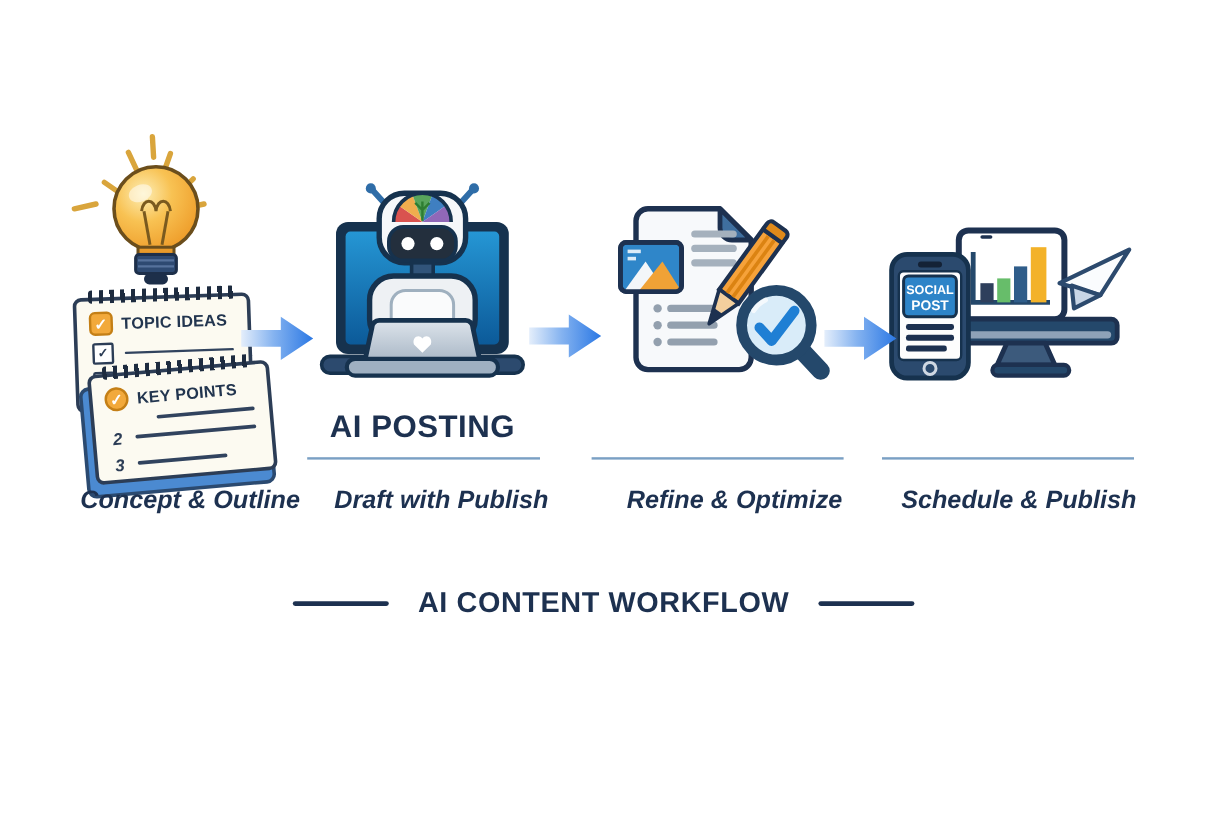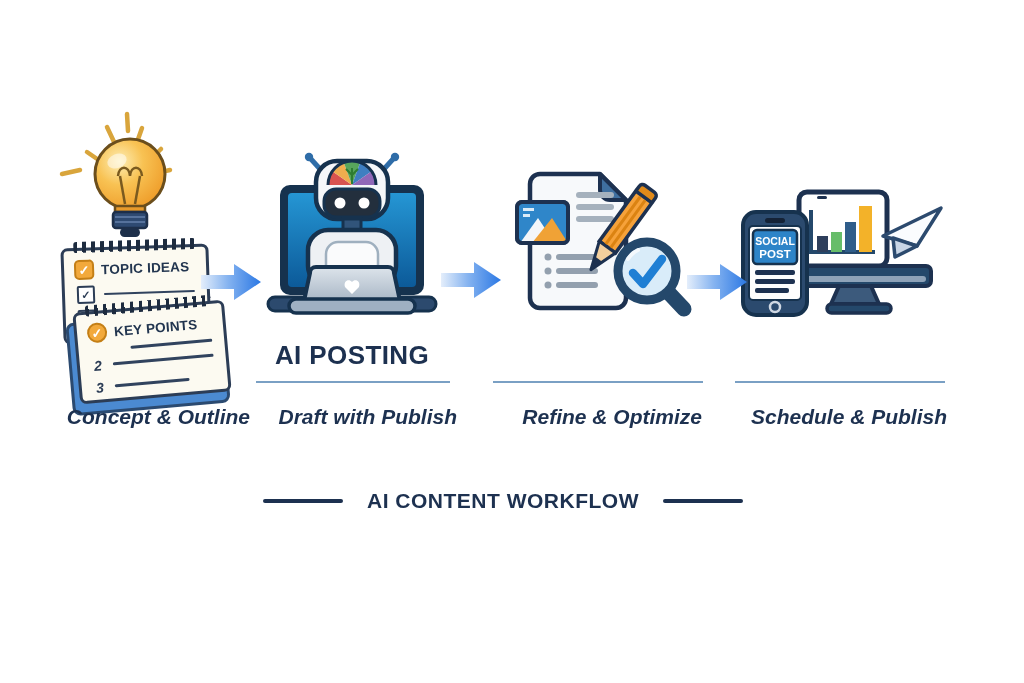--- a/index.html
+++ b/index.html
@@ -28,21 +28,21 @@
             display:flex;align-items:center;justify-content:center;font-size:11px;font-weight:bold;
             color:#2c3d56;line-height:1;box-sizing:content-box;}
   .note-line{flex:1;height:2.5px;background:#31435e;border-radius:2px;}
   .marker{width:12px;font-size:14px;font-weight:bold;font-style:italic;color:#2c3d56;text-align:center;}
   .notepad-back{position:absolute;left:-8px;top:10px;width:100%;height:95%;
                 background:#4b8ad1;border:3px solid #2b4a70;border-radius:8px;}
   
   .footer{position:absolute;top:489px;left:0;width:100%;display:flex;align-items:center;
           justify-content:center;gap:24px;padding-right:18px;box-sizing:border-box;}
   .dash{width:80px;height:3.5px;background:#1d3150;border-radius:2px;}
-  .footer-title{font-size:21px;font-weight:bold;letter-spacing:.5px;color:#1d3150;white-space:nowrap;}
+  .footer-title{font-size:24px;font-weight:bold;letter-spacing:.5px;color:#1d3150;white-space:nowrap;}
 </style>
 </head>
 <body>
 
 <div id="canvas">
 
   <svg width="0" height="0" aria-hidden="true">
     <defs>
       <radialGradient id="gradBulb" cx="35%" cy="32%" r="75%">
         <stop offset="0%" stop-color="#fdeeb5"></stop>

